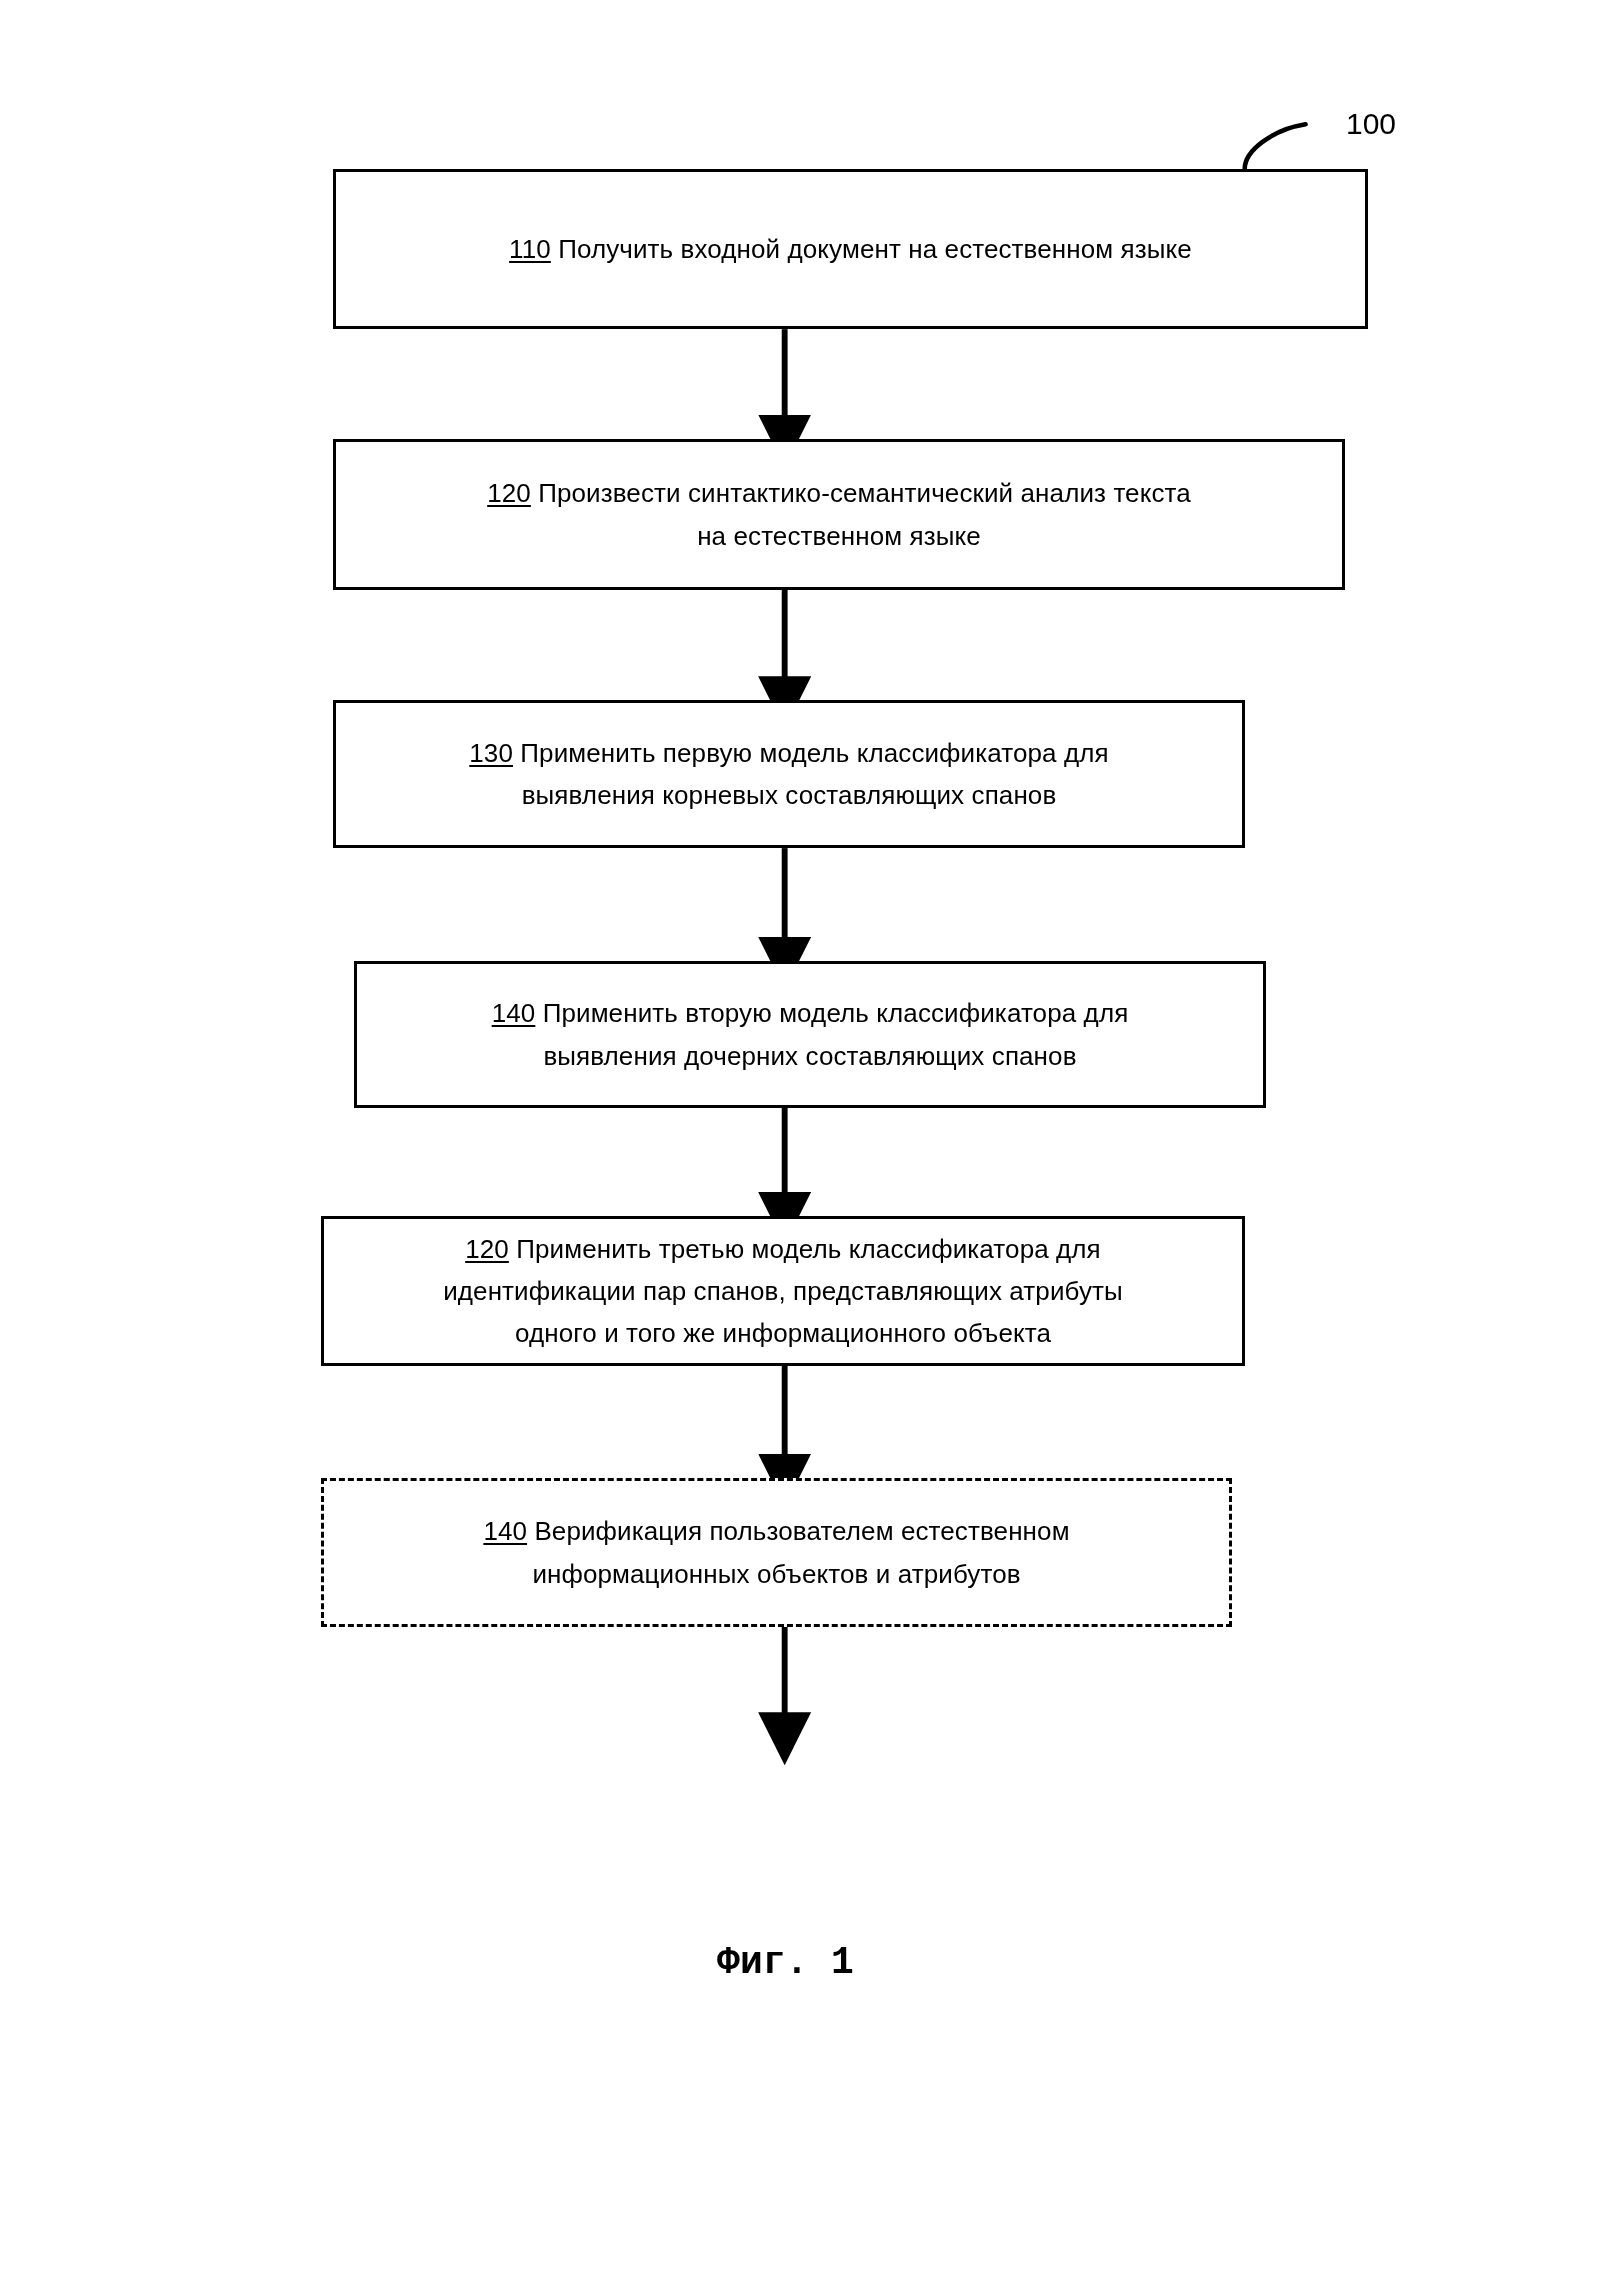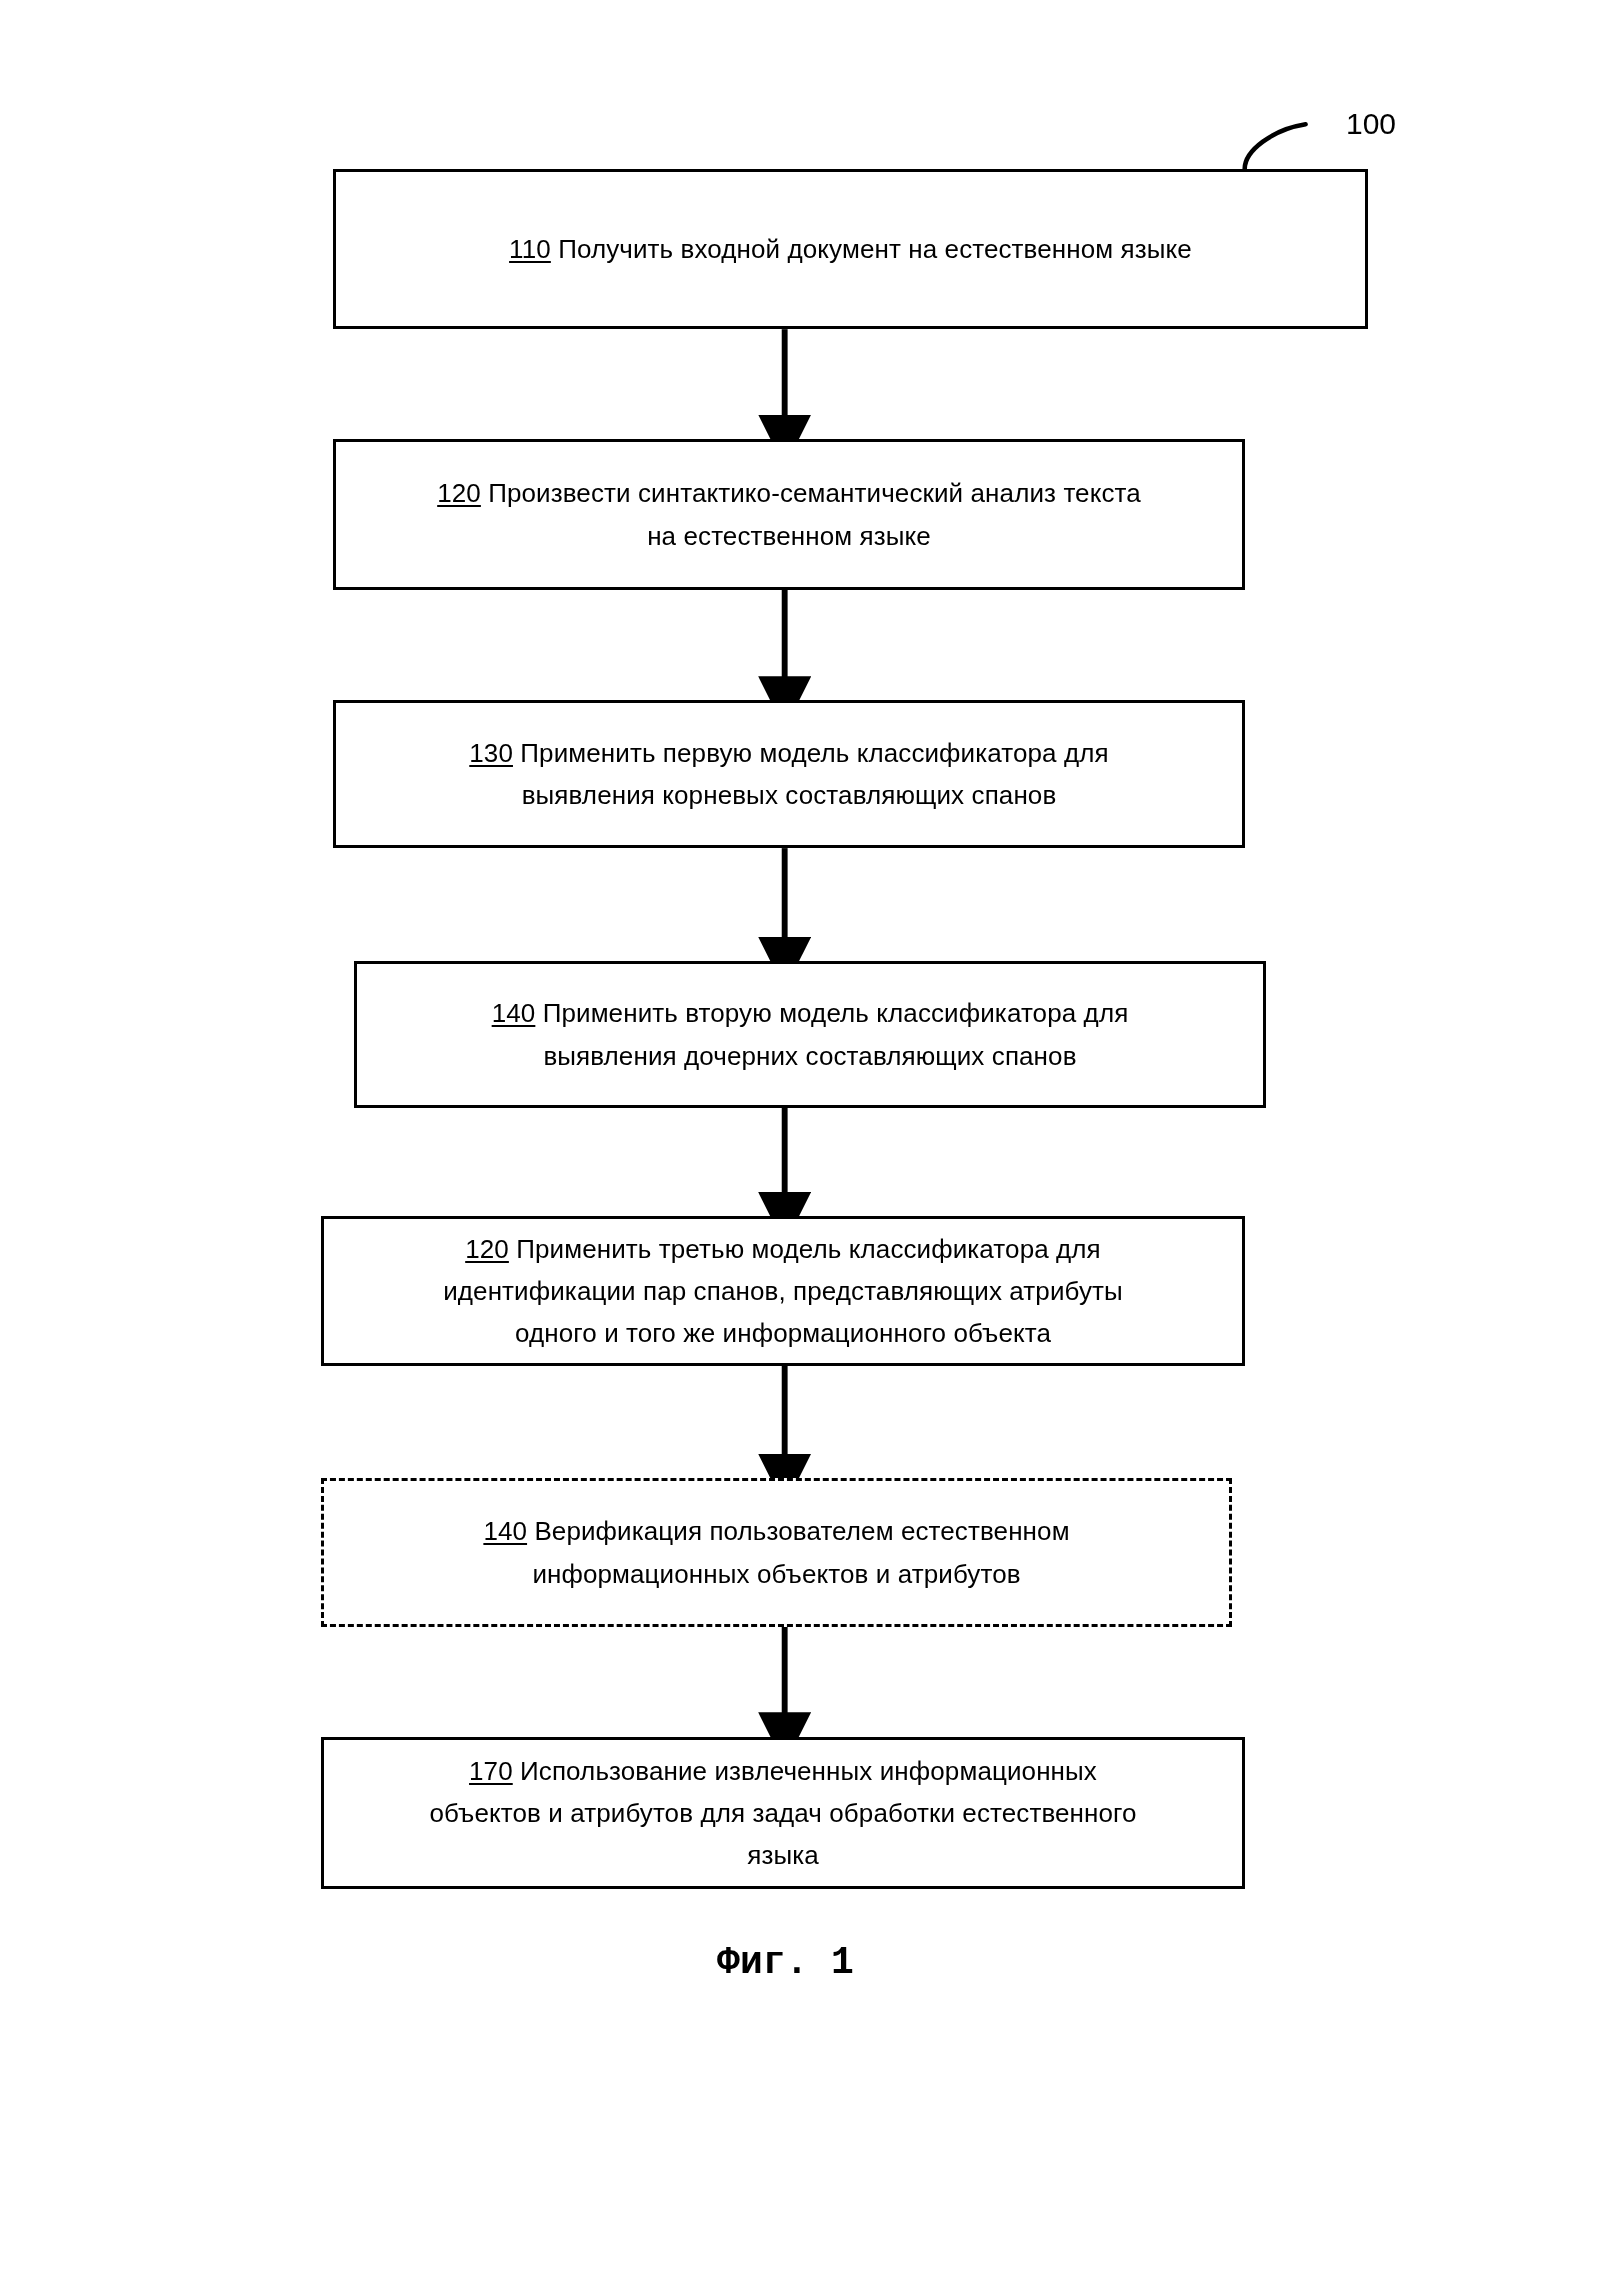--- a/index.html
+++ b/index.html
@@ -109,21 +109,21 @@
 
     <line x1="1199" y1="2485" x2="1199" y2="2621" stroke="#000000" stroke-width="9" marker-end="url(#arrowhead)"></line>
   </svg>
 
   <div class="ref-label" style="left:1306px; top:107px;">100</div>
 
   <div class="flow-box" style="left:333px; top:169px; width:1035px; height:160px;">
     <div class="box-text"><span class="ref-num">110</span><span> Получить входной документ на естественном языке</span></div>
   </div>
 
-  <div class="flow-box" style="left:333px; top:439px; width:912px; height:151px;">
+  <div class="flow-box" style="left:333px; top:439px; width:1012px; height:151px;">
     <div class="box-text"><span class="ref-num">120</span><span> Произвести синтактико-семантический анализ текста
 на естественном языке</span></div>
   </div>
 
   <div class="flow-box" style="left:333px; top:700px; width:912px; height:148px;">
     <div class="box-text"><span class="ref-num">130</span><span> Применить первую модель классификатора для
 выявления корневых составляющих спанов</span></div>
   </div>
 
   <div class="flow-box" style="left:333px; top:961px; width:912px; height:147px;margin-left:21px;">
@@ -135,22 +135,17 @@
     <div class="box-text"><span class="ref-num">120</span><span> Применить третью модель классификатора для
 идентификации пар спанов, представляющих атрибуты
 одного и того же информационного объекта</span></div>
   </div>
 
   <div class="flow-box dashed" style="left:321px; top:1478px; width:911px; height:149px;">
     <div class="box-text"><span class="ref-num">140</span><span> Верификация пользователем естественном
 информационных объектов и атрибутов</span></div>
   </div>
 
-  <div class="flow-box" style="left:321px; top:1737px; width:924px; height:152px;">
-    <div class="box-text"><span class="ref-num">170</span><span> Использование извлеченных информационных
-объектов и атрибутов для задач обработки естественного
-языка</span></div>
-  </div>
 
   <div class="fig-caption" style="left:0px; top:1941px; width:1571px;">Фиг. 1</div>
 
 </div>
 
 
 </body></html>

